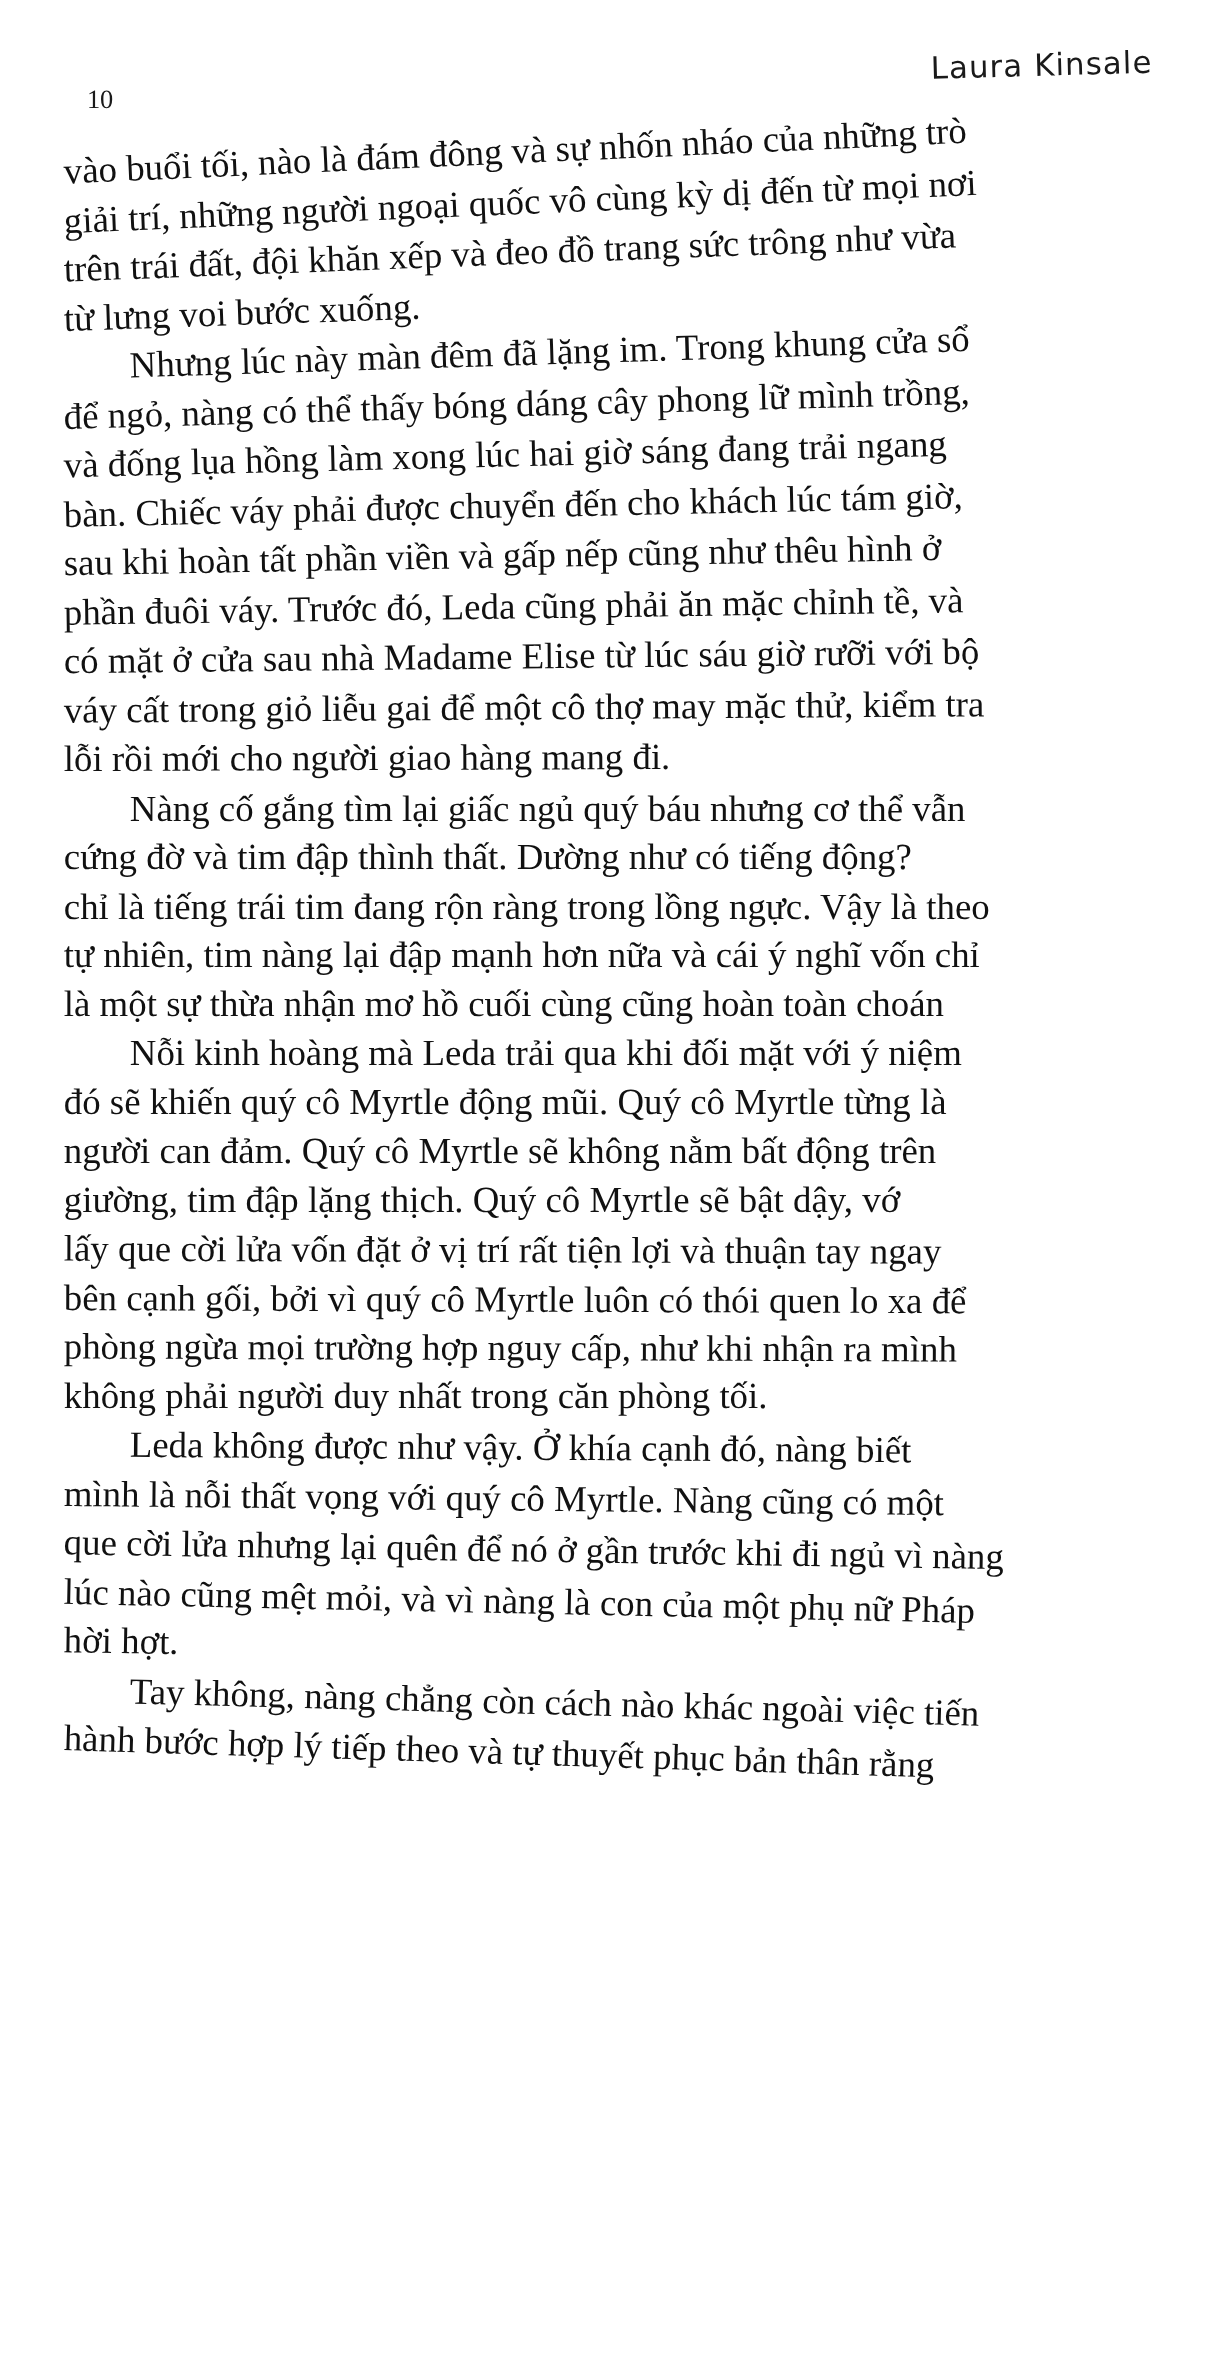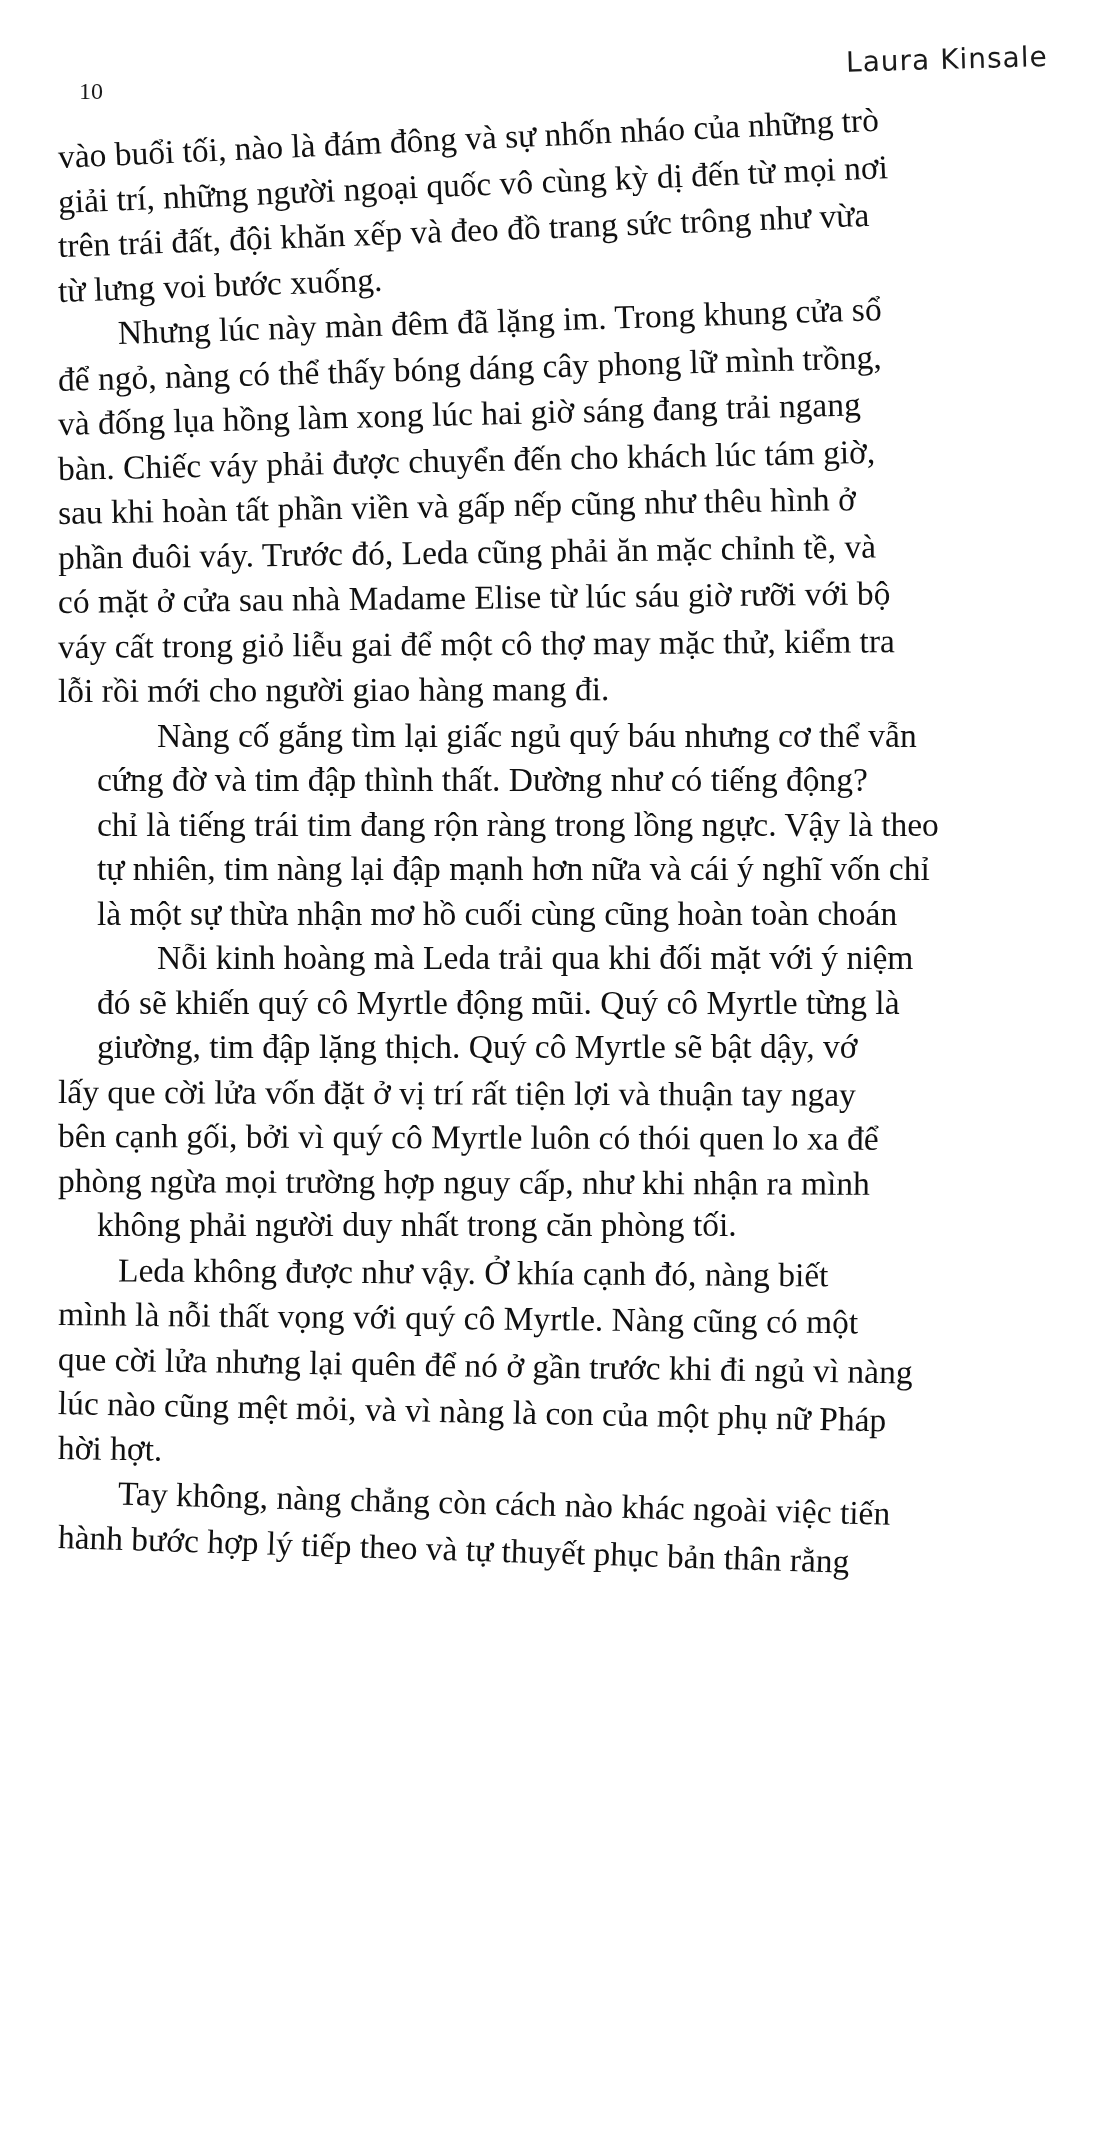--- a/index.html
+++ b/index.html
@@ -69,21 +69,21 @@
   .s3  { transform: rotate(-2.0deg); }
   .s4  { transform: rotate(-1.8deg); }
   .s5  { transform: rotate(-1.6deg); }
   .s6  { transform: rotate(-1.4deg); }
   .s7  { transform: rotate(-1.2deg); }
   .s8  { transform: rotate(-1.0deg); }
   .s9  { transform: rotate(-0.8deg); }
   .s10 { transform: rotate(-0.6deg); }
   .s11 { transform: rotate(-0.4deg); }
   .s12 { transform: rotate(-0.2deg); }
-  .s13 { transform: rotate(0deg); margin-left: 39px; }
+  .s13 { transform: rotate(0deg); }
   .s14 { transform: rotate(0.2deg); }
   .s15 { transform: rotate(0.4deg); }
   .s16 { transform: rotate(0.6deg); }
   .s17 { transform: rotate(0.9deg); }
   .s18 { transform: rotate(1.2deg); }
   .s19 { transform: rotate(1.5deg); }
   .s20 { transform: rotate(1.8deg); }
 </style>
 </head>
 <body>
@@ -108,20 +108,21 @@
       <div class="line s10">có mặt ở cửa sau nhà Madame Elise từ lúc sáu giờ rưỡi với bộ</div>
       <div class="line s11">váy cất trong giỏ liễu gai để một cô thợ may mặc thử, kiểm tra</div>
       <div class="line s12">lỗi rồi mới cho người giao hàng mang đi.</div>
       <div class="line s13 indent">Nàng cố gắng tìm lại giấc ngủ quý báu nhưng cơ thể vẫn</div>
       <div class="line s13">cứng đờ và tim đập thình thất. Dường như có tiếng động?</div>
       <div class="line s13">chỉ là tiếng trái tim đang rộn ràng trong lồng ngực. Vậy là theo</div>
       <div class="line s13">tự nhiên, tim nàng lại đập mạnh hơn nữa và cái ý nghĩ vốn chỉ</div>
       <div class="line s13">là một sự thừa nhận mơ hồ cuối cùng cũng hoàn toàn choán</div>
       <div class="line s13 indent">Nỗi kinh hoàng mà Leda trải qua khi đối mặt với ý niệm</div>
       <div class="line s13">đó sẽ khiến quý cô Myrtle động mũi. Quý cô Myrtle từng là</div>
+      <div class="line s13">người can đảm. Quý cô Myrtle sẽ không nằm bất động trên</div>
       <div class="line s13">giường, tim đập lặng thịch. Quý cô Myrtle sẽ bật dậy, vớ</div>
       <div class="line s14">lấy que cời lửa vốn đặt ở vị trí rất tiện lợi và thuận tay ngay</div>
       <div class="line s14">bên cạnh gối, bởi vì quý cô Myrtle luôn có thói quen lo xa để</div>
       <div class="line s14">phòng ngừa mọi trường hợp nguy cấp, như khi nhận ra mình</div>
       <div class="line s13">không phải người duy nhất trong căn phòng tối.</div>
       <div class="line s15 indent">Leda không được như vậy. Ở khía cạnh đó, nàng biết</div>
       <div class="line s16">mình là nỗi thất vọng với quý cô Myrtle. Nàng cũng có một</div>
       <div class="line s17">que cời lửa nhưng lại quên để nó ở gần trước khi đi ngủ vì nàng</div>
       <div class="line s18">lúc nào cũng mệt mỏi, và vì nàng là con của một phụ nữ Pháp</div>
       <div class="line s17">hời hợt.</div>

